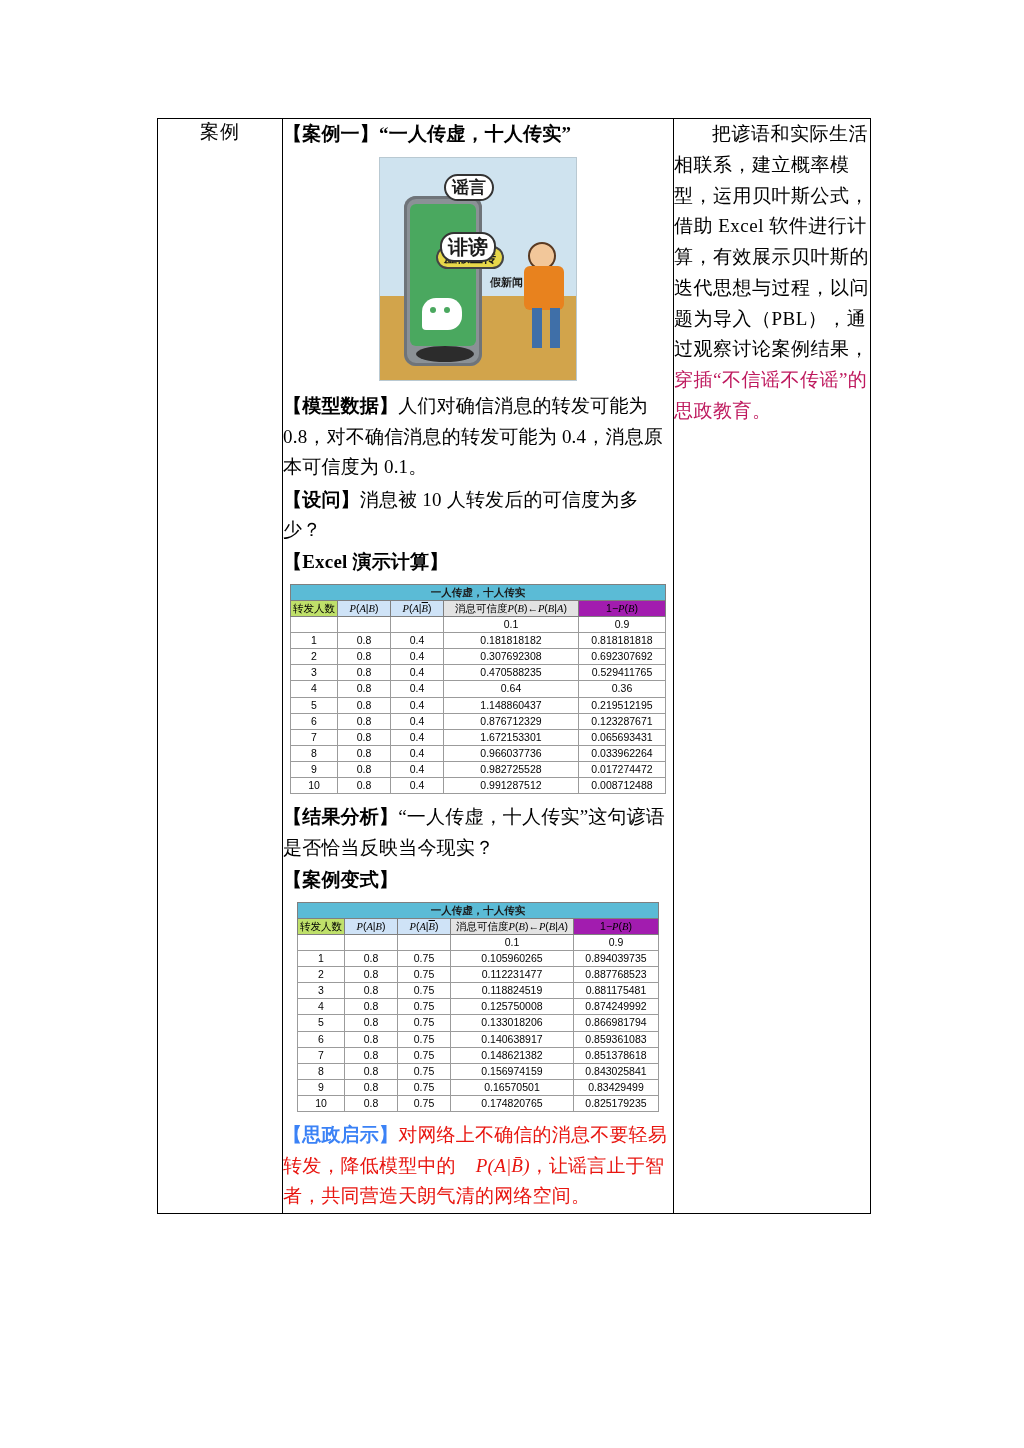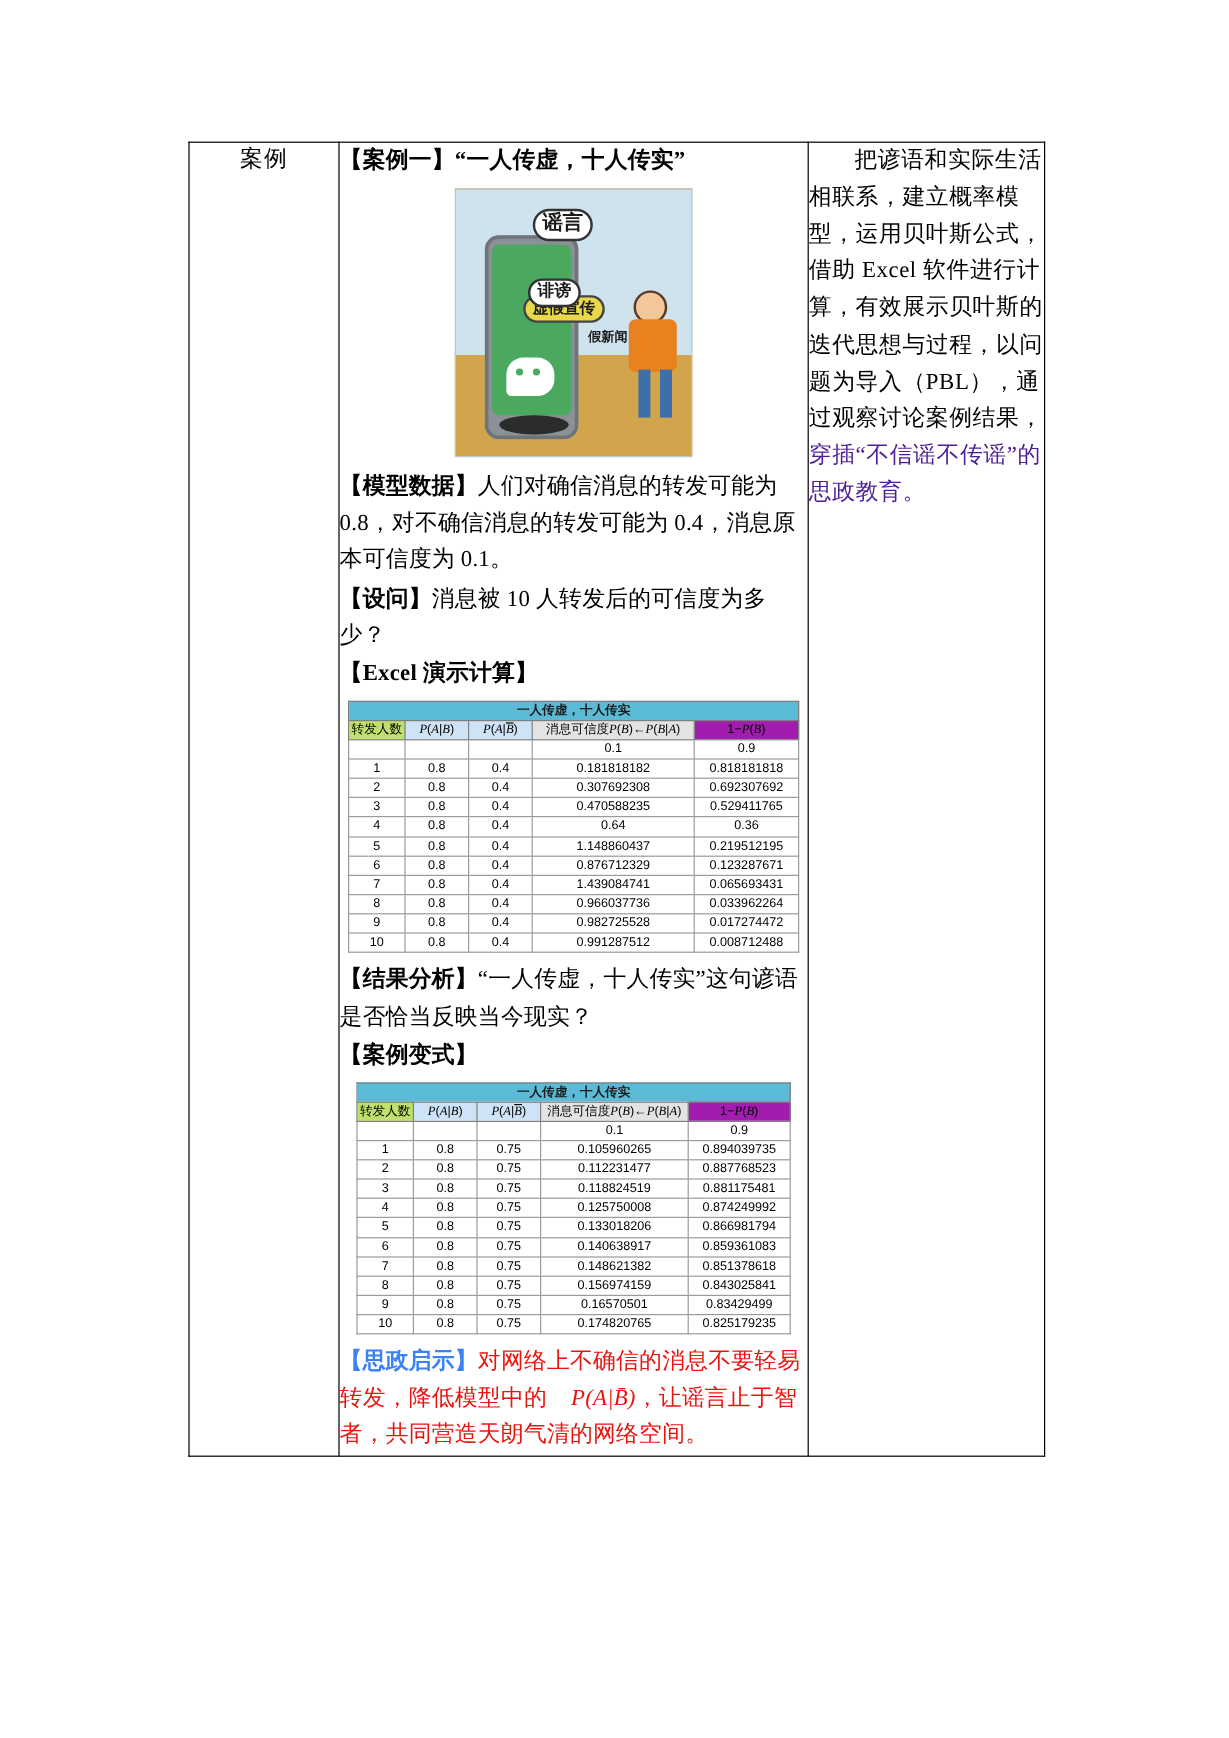--- a/index.html
+++ b/index.html
@@ -52,21 +52,21 @@
   }
 
   .note-cell {
     padding: 10px 10px 10px 12px;
     vertical-align: middle;
     font-size: 19px;
     line-height: 1.62;
     letter-spacing: 0.5px;
   }
   .note-cell p { margin: 0; text-indent: 2em; }
-  .note-red { color: #4c1d95; }
+  .note-red { color: #be185d; }
 
   .para {
     font-size: 19px;
     line-height: 1.6;
     margin: 0 0 2px 0;
     letter-spacing: 0.2px;
   }
   .bold { font-weight: bold; }
   .red { color: #e8150f; }
   .red-bold { color: #3b82f6; font-weight: bold; }
@@ -119,30 +119,30 @@
     width: 6px; height: 6px;
     background: #4aa85f;
     border-radius: 50%;
     box-shadow: 14px 0 0 #4aa85f;
   }
   .bubble {
     position: absolute;
     background: #fff;
     border: 2px solid #333;
     border-radius: 14px;
-    font-family: Liberation Mono, monospace;
+    font-family: Liberation Serif, serif;
     font-weight: bold;
     color: #1b1b1b;
     text-align: right;
     line-height: 1;
     padding: 3px 6px;
   }
   .bubble.b1 { left: 64px; top: 16px; font-size: 17px; }
   .bubble.b2 { left: 56px; top: 46px; font-size: 13px; background: #e8d84a; border-color:#444;margin-top:42px; }
-  .bubble.b3 { left: 60px; top: 74px; font-size: 14px; }
+  .bubble.b3 { left: 60px; top: 74px; font-size: 20px; }
   .bubble.b4 { left: 104px; top: 116px; font-size: 11px; border:none; background:transparent; }
   .illus .man-head {
     position: absolute; right: 20px; top: 84px;
     width: 24px; height: 24px; background: #f2c79a; border-radius: 50%;
     border: 2px solid #5a3a22;
   }
   .illus .man-body {
     position: absolute; right: 12px; top: 108px;
     width: 40px; height: 44px; background: #e8821e; border-radius: 6px;
   }
@@ -302,21 +302,21 @@
                   <td>6</td>
                   <td>0.8</td>
                   <td>0.4</td>
                   <td>0.876712329</td>
                   <td>0.123287671</td>
                 </tr>
           <tr>
                   <td>7</td>
                   <td>0.8</td>
                   <td>0.4</td>
-                  <td>1.439084741</td>
+                  <td>1.672153301</td>
                   <td>0.065693431</td>
                 </tr>
           <tr>
                   <td>8</td>
                   <td>0.8</td>
                   <td>0.4</td>
                   <td>0.966037736</td>
                   <td>0.033962264</td>
                 </tr>
           <tr>

